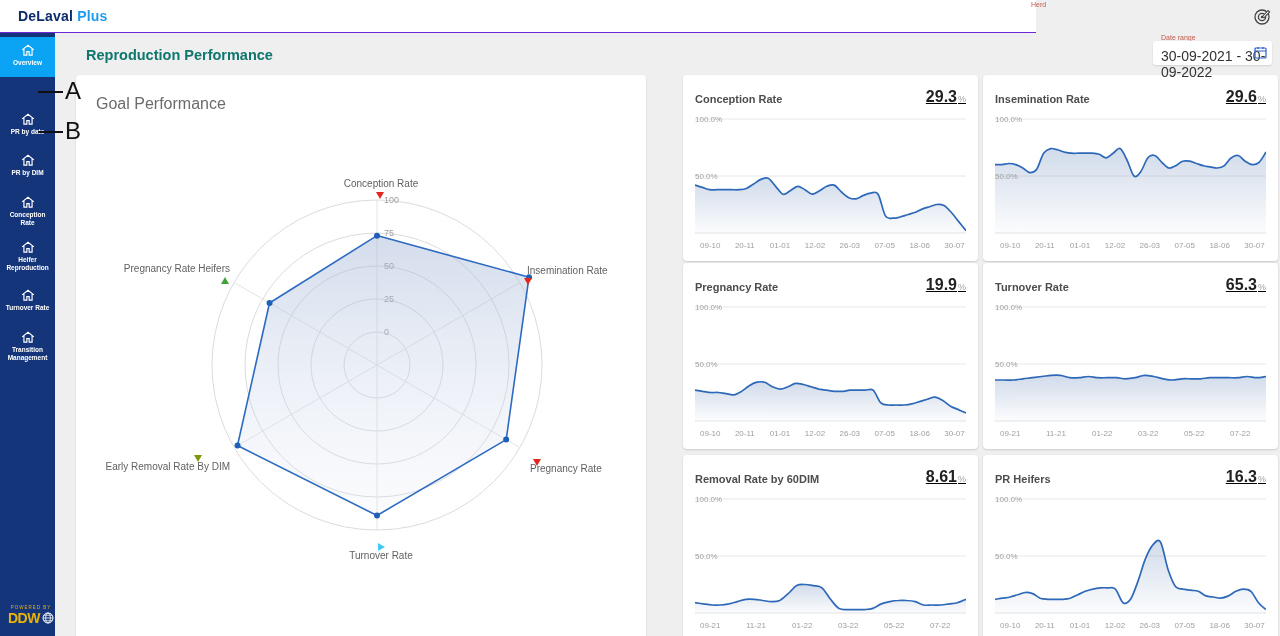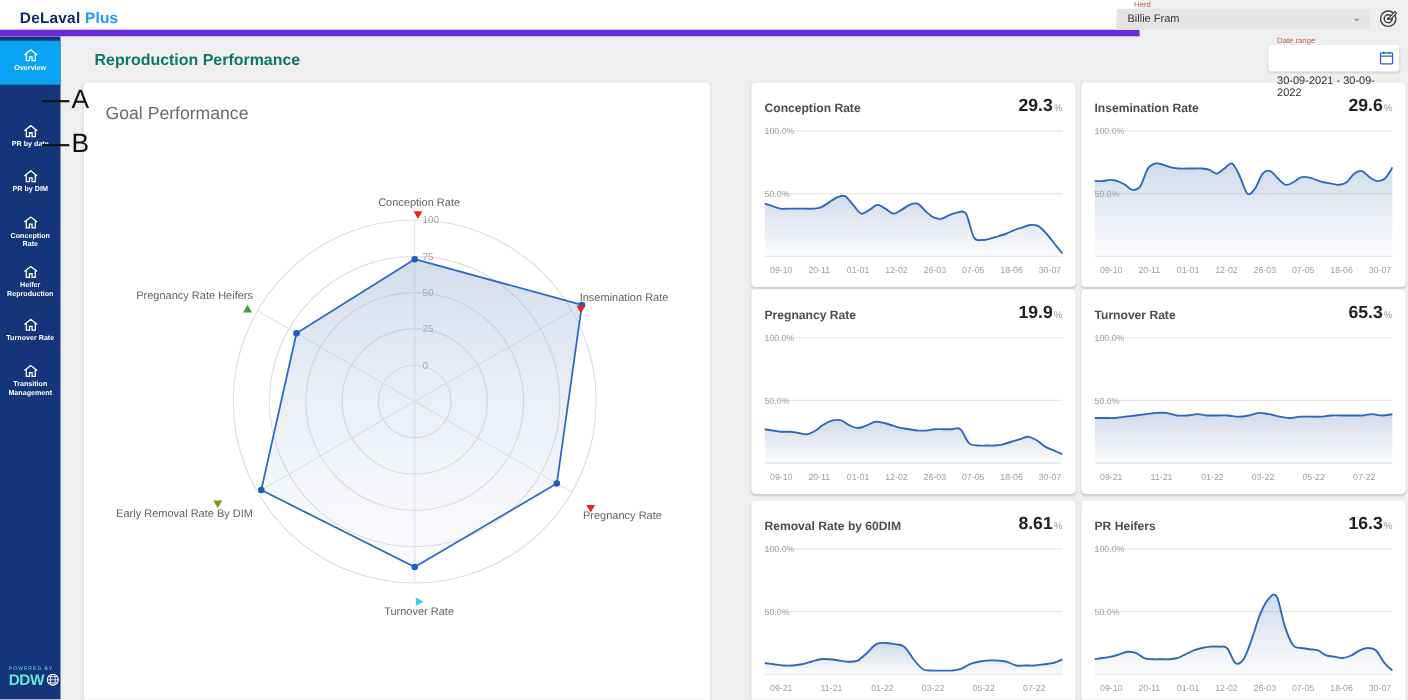--- a/index.html
+++ b/index.html
@@ -1,87 +1,83 @@
 <!DOCTYPE html>
 <html><head>
 <meta charset="utf-8">
 <style>
   * { margin:0; padding:0; box-sizing:border-box; }
   html,body { width:1280px; height:636px; overflow:hidden; }
   body { font-family:"Liberation Sans", sans-serif; background:#efefef; position:relative; }
   #app { position:absolute; inset:0; width:1280px; height:636px; overflow:hidden; }
 
   
-  .topbar { position:absolute; left:0; top:0; width:1036px; height:33px; background:#ffffff; border-bottom:6px solid #6d28d9; z-index:5; }
+  .topbar { position:absolute; left:0; top:0; width:1036px; height:33px; background:#ffffff; border-bottom:1px solid #6d28d9; z-index:5; }
   .logo { position:absolute; left:18px; top:8px; font-size:14px; font-weight:bold; letter-spacing:.2px; }
   .logo .primary { color:#0b2b6b; }
   .logo .accent { color:#1e9bf0; }
   .herd-label { position:absolute; left:1031px; top:1px; font-size:7px; color:#c05b4b; }
   .herd-select { position:absolute; left:1015px; top:8px; width:230px; height:19px; background:#e4e4e4; border-radius:3px 3px 0 0; cursor:pointer; }
   .herd-select .val { position:absolute; left:10px; top:4px; font-size:10px; color:#3a3a3a; }
   .herd-select .chev { position:absolute; right:8px; top:3px; font-size:9px; color:#666; }
   .goal-icon { position:absolute; left:1253px; top:7px; width:19px; height:19px; cursor:pointer; }
 
   
   .sidebar { position:absolute; left:0; top:33px; width:55px; height:603px; background:#15357b; z-index:4; }
   .nav-item { position:absolute; left:0; width:55px; text-align:center; color:#ffffff; cursor:pointer; }
   .nav-item svg { display:block; margin:0 auto 2px auto; }
   .nav-item .lbl { font-size:6.5px; font-weight:bold; line-height:1.3; display:block; padding:0 2px; }
   .nav-item.active { background:#0ba3f3; padding-top:7px; height:40px; }
-  .powered { position:absolute; left:8px; bottom:10px; color:#5eead4; }
+  .powered { position:absolute; left:8px; bottom:10px; color:#eab308;text-align:center; }
   .powered .pby { font-size:4.5px; letter-spacing:1px; display:block; }
   .powered .brandrow { display:flex; align-items:center; gap:2px; }
   .powered .brand { font-size:14px; font-weight:bold; letter-spacing:-.5px; }
 
   
   .annot { position:absolute; z-index:9; }
   .annot .aline { position:absolute; left:0; top:11px; width:25px; height:2px; background:#111; }
   .annot .aletter { position:absolute; left:27px; top:-3px; font-size:24px; color:#111; font-weight:normal; }
 
   
   .page-title { position:absolute; left:86px; top:47px; font-size:14.5px; font-weight:bold; color:#0f766e; z-index:3; }
   .daterange-label { position:absolute; left:1161px; top:34px; font-size:7px; color:#c05b4b; z-index:3; }
   .daterange-box { position:absolute; left:1153px; top:41px; width:119px; height:24px; background:#ffffff; border-radius:3px; box-shadow:0 1px 2px rgba(0,0,0,.12); z-index:3; cursor:pointer; }
-  .daterange-box .val { position:absolute; left:8px; top:7px; font-size:10px; color:#333;margin-top:20px; }
+  .daterange-box .val { position:absolute; left:8px; top:7px; font-size:14px; color:#333; }
   .daterange-box .cal { position:absolute; right:5px; top:5px; width:13px; height:13px; }
 
   
   .card { position:absolute; background:#ffffff; border-radius:4px; box-shadow:0 1px 2px rgba(0,0,0,.15); }
   .card-goal   { left:76px;  top:75px;  width:570px; height:600px; }
   .card-goal .gtitle { position:absolute; left:20px; top:20px; font-size:16px; color:#6b6b6b; }
   .mini { width:295px; height:186px; }
   .m1 { left:683px; top:75px; }
   .m2 { left:983px; top:75px; }
   .m3 { left:683px; top:263px; }
   .m4 { left:983px; top:263px; }
   .m5 { left:683px; top:455px; }
   .m6 { left:983px; top:455px; }
   .mini .mtitle { position:absolute; left:12px; top:18px; font-size:11px; font-weight:bold; color:#4d4d4d; }
-  .mini .mval { position:absolute; right:12px; top:13px; }
+  .mini .mval { position:absolute; right:12px; top:13px;text-decoration:underline; }
   .mini .mval .big { font-size:16px; font-weight:bold; color:#212121; }
   .mini .mval .unit { font-size:9px; color:#9e9e9e; margin-left:1px; }
   .mini svg.linechart { position:absolute; left:12px; top:36px; }
   svg { display:block; }
   .radar-wrap { position:absolute; left:0; top:0; width:570px; height:561px; }
 </style>
 </head>
 <body>
 
 <div id="app">
 
   <div class="topbar">
     <div class="logo">
       <span class="primary">DeLaval</span>
       <span class="accent">Plus</span>
     </div>
     <div class="herd-label">Herd</div>
-    <div class="herd-select">
-      <span class="val">Billie Fram</span>
-      <span class="chev">⌄</span>
-    </div>
     <svg class="goal-icon" viewBox="0 0 19 19">
       <circle cx="9" cy="10" r="7" fill="none" stroke="#424242" stroke-width="1.3"></circle>
       <circle cx="9" cy="10" r="3.6" fill="none" stroke="#424242" stroke-width="1.3"></circle>
       <circle cx="9" cy="10" r="1.2" fill="#424242"></circle>
       <path d="M9.5 9.5 L15 3.5 L16.6 5 L11 10.8 Z" fill="#fff" stroke="#424242" stroke-width="1.1"></path>
     </svg>
   </div>
 
   <div class="sidebar">
     <div class="nav-item active" style="top:4px; position:relative;">

